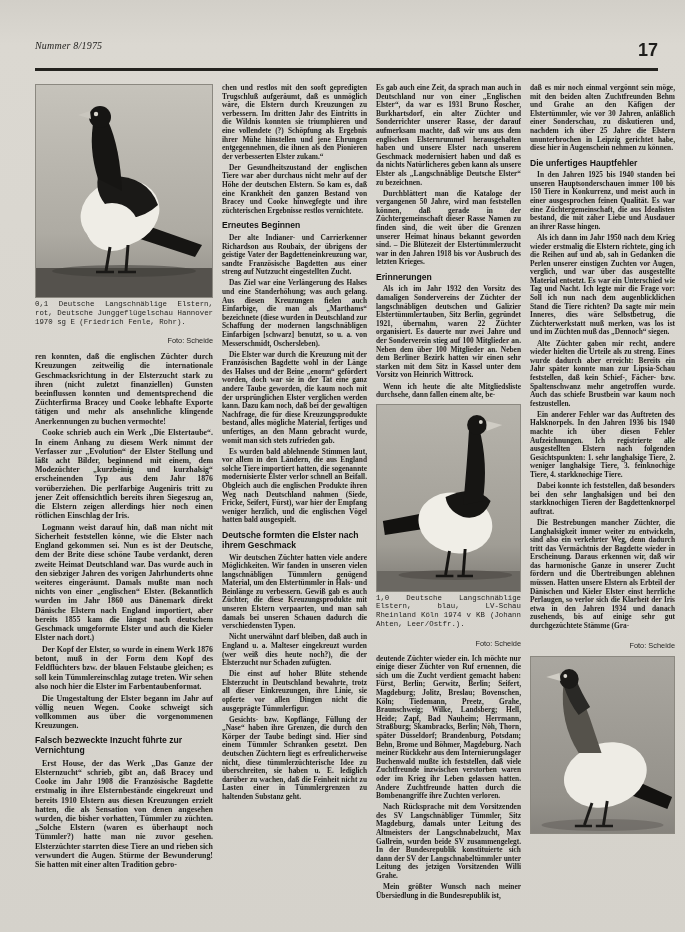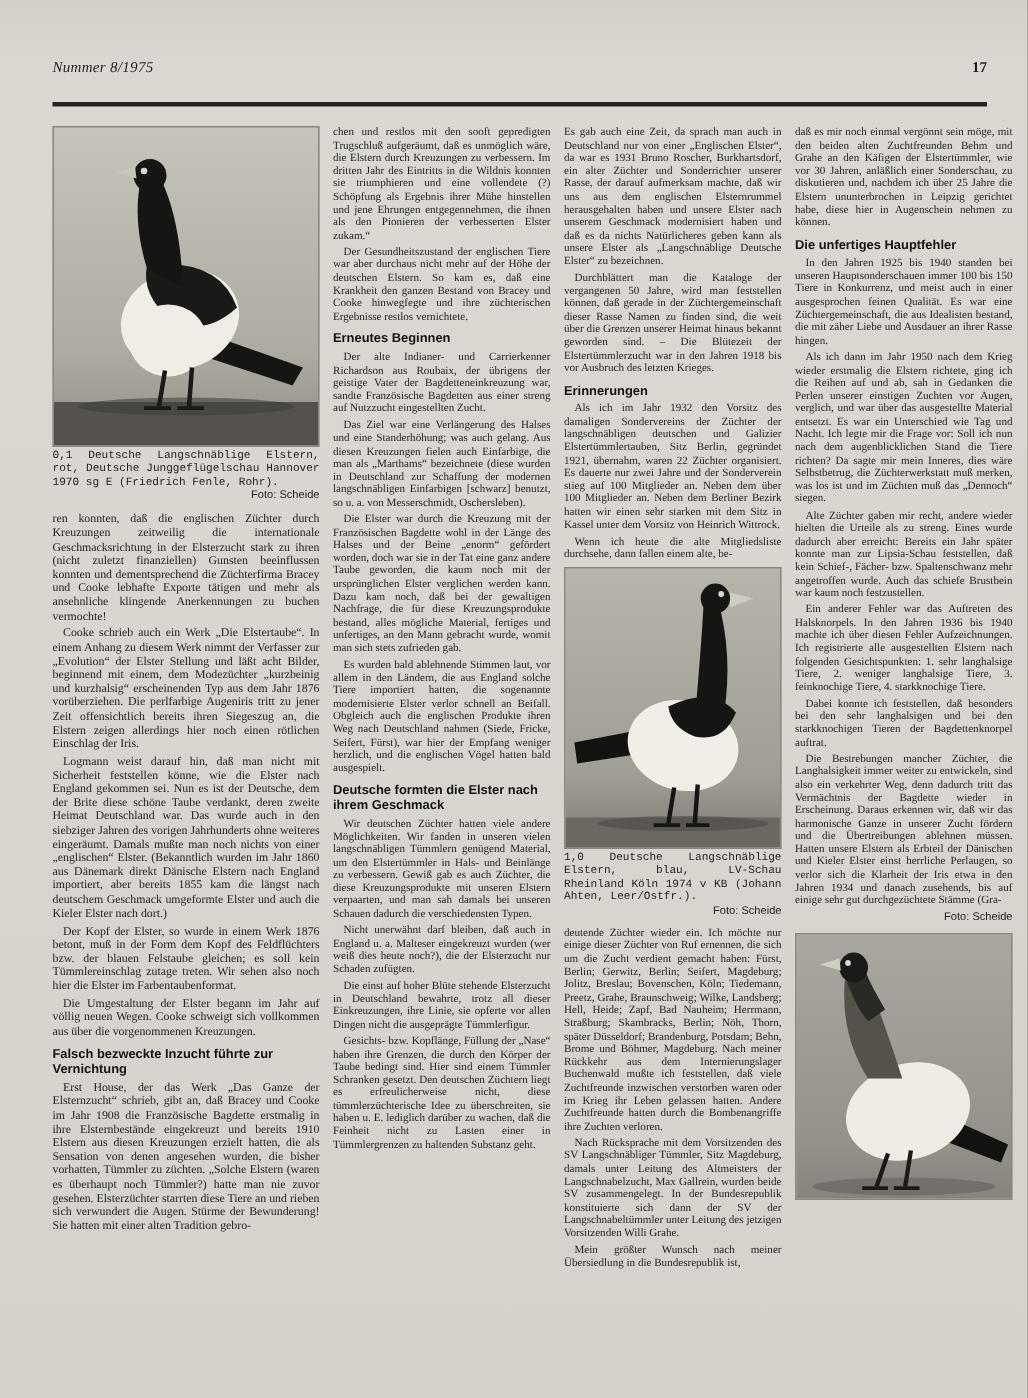--- a/index.html
+++ b/index.html
@@ -4,45 +4,45 @@
 <style>
   html,body{margin:0;padding:0;}
   body{background:#9a978f;font-family:"Liberation Serif", serif;}
   .page{
     position:relative;width:685px;height:932px;margin:0 auto;overflow:hidden;
     background:linear-gradient(180deg,#d2cfc8 0,#dbd8d1 45px,#d8d5ce 60%,#d5d2cb 100%);
     color:#1f1e1c;
   }
   .hdr{position:absolute;top:40px;left:35px;right:27px;display:flex;justify-content:space-between;align-items:flex-start;}
   .issue{font-style:italic;font-size:10px;letter-spacing:.2px;}
-  .pagenum{font-weight:bold;font-size:10px;font-family:Liberation Serif, serif;}
+  .pagenum{font-weight:bold;font-size:18px;font-family:Liberation Sans, sans-serif;}
   .rule{position:absolute;top:68px;left:35px;right:27px;height:2.5px;background:#24231f;}
   .columns{position:absolute;top:84px;left:35px;right:24px;display:flex;gap:9px;}
   .col{flex:none;text-align:justify;}
   .col1{width:178px;font-size:7.9px;line-height:9.2px;}
   .col2,.col3,.col4{width:145px;font-size:7.4px;line-height:8.6px;}
-  .col p{margin:0 0 2.5px 0;text-indent:7px;}
+  .col p{margin:0 0 2.5px 0;text-indent:7px;font-weight:bold;}
   .col p.cont{text-indent:0;}
   .col h3{
     font-family:"Liberation Sans", sans-serif;font-weight:bold;color:#141312;
     font-size:8.6px;line-height:10px;margin:5px 0 3.5px 0;text-align:left;text-indent:0;
   }
   figure{margin:0;}
   .photo{border:1px solid #8b8880;background:#b1aea6;margin:0 0 2px 0;}
   .photo svg{display:block;width:100%;height:100%;}
   .photo-1{height:212px;}
   .photo-2{height:186px;margin-top:4px;}
   .photo-3{height:176px;margin-top:3px;}
   .caption{
     font-family:Liberation Mono, monospace;font-size:7.4px;line-height:8.8px;
     color:#232220;text-align:justify;margin:2px 0 0 0;
   }
   .credit{
     font-family:"Liberation Sans", sans-serif;font-size:7.4px;line-height:8.8px;
-    color:#232220;text-align:right;margin:0 0 6px 0;
+    color:#232220;text-align:right;margin:11px 0 6px 0;
   }
   .cap-top{margin-top:9px;}
 </style>
 </head>
 <body>
 
 <div class="page">
 
   <div class="hdr">
     <span class="issue">Nummer 8/1975</span>

